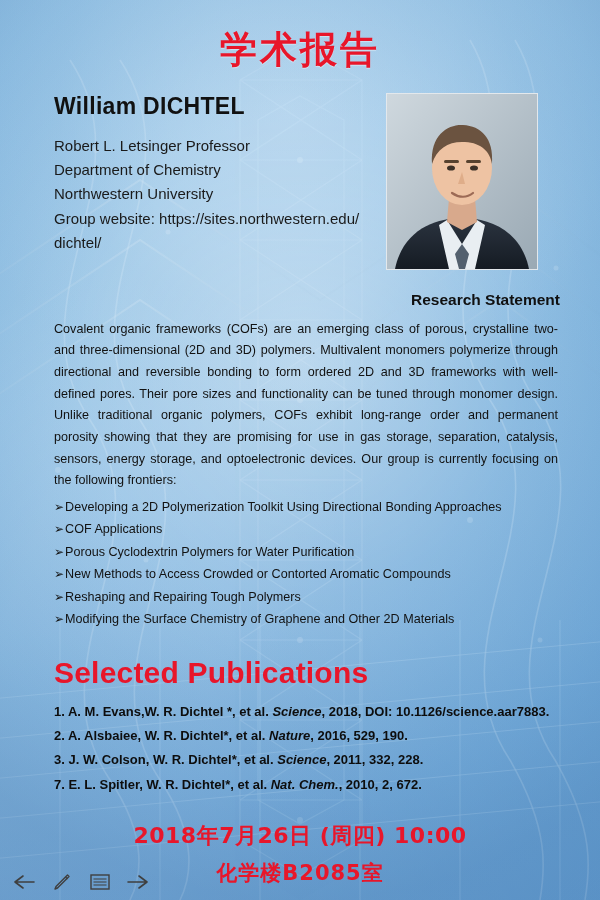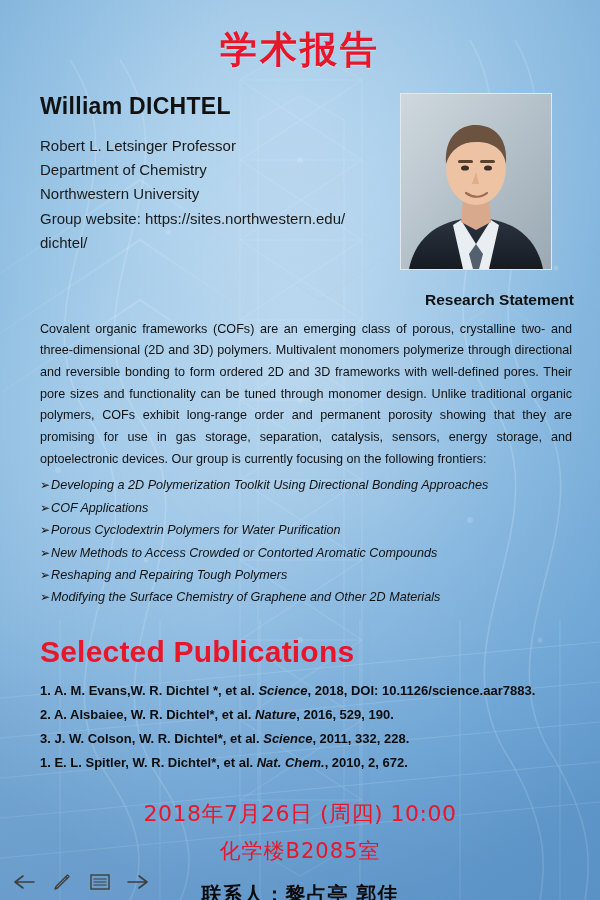--- a/index.html
+++ b/index.html
@@ -38,21 +38,21 @@
   .bg-vignette {
     position: absolute;
     inset: 0;
     pointer-events: none;
     background: radial-gradient(ellipse 85% 60% at 50% 40%, rgba(255,255,255,0.38) 0%, rgba(255,255,255,0.10) 45%, rgba(60,120,175,0.10) 80%, rgba(50,105,160,0.22) 100%);
   }
 
   .content {
     position: absolute;
     inset: 0;
-    padding: 0 26px;
+    padding: 0 40px;
     box-sizing: border-box;
   }
 
   .poster-title {
     text-align: center;
     color: #e8162a;
     font-family: "DejaVu Sans", sans-serif;
     font-weight: bold;
     font-size: 37px;
     letter-spacing: 3px;
@@ -114,21 +114,20 @@
   }
 
   .frontiers {
     margin: 4px 0 0 14px;
     font-size: 12.6px;
     line-height: 1.78;
     color: #121212;
   }
   .frontier-item {
     white-space: nowrap;
-    font-style: italic;
   }
   .arrow {
     font-family: "DejaVu Sans", sans-serif;
     font-size: 12px;
     margin-right: 1px;
   }
 
   .pubs-head {
     margin: 26px 0 10px 14px;
     font-size: 30px;
@@ -143,21 +142,21 @@
     line-height: 1.85;
     color: #0d0d0d;
     font-weight: bold;
   }
   .pub-list i { font-style: italic; }
 
   .datetime {
     margin-top: 24px;
     text-align: center;
     color: #e8162a;
-    font-weight: normal;
+    font-weight: bold;
     font-family: "DejaVu Sans", sans-serif;
   }
   .datetime .line1 { font-size: 22px; letter-spacing: 0.5px; }
   .datetime .line2 { font-size: 21px; margin-top: 8px; letter-spacing: 1px; }
 
   .contact {
     margin-top: 16px;
     text-align: center;
     font-size: 20px;
     font-weight: bold;
@@ -332,21 +331,21 @@
         <span class="arrow">➢</span><span>Modifying the Surface Chemistry of Graphene and Other 2D Materials</span>
       </div>
     </div>
 
     <div class="pubs-head">Selected Publications</div>
 
     <div class="pub-list">
       <div><span>1. A. M. Evans,W. R. Dichtel *, et al. </span><i>Science</i><span>, 2018, DOI: 10.1126/science.aar7883.</span></div>
       <div><span>2. A. Alsbaiee, W. R. Dichtel*, et al. </span><i>Nature</i><span>, 2016, 529, 190.</span></div>
       <div><span>3. J. W. Colson, W. R. Dichtel*, et al. </span><i>Science</i><span>, 2011, 332, 228.</span></div>
-      <div><span>1. E. L. Spitler, W. R. Dichtel*, et al. </span><i>Nat. Chem.</i><span>, 2010, 2, 672.</span></div>
+      <div><span>7. E. L. Spitler, W. R. Dichtel*, et al. </span><i>Nat. Chem.</i><span>, 2010, 2, 672.</span></div>
     </div>
 
     <div class="datetime">
       <div class="line1">2018年7月26日 (周四) 10:00</div>
       <div class="line2">化学楼B2085室</div>
     </div>
 
     <div class="contact">联系人：黎占亭 郭佳</div>
 
   </div>

